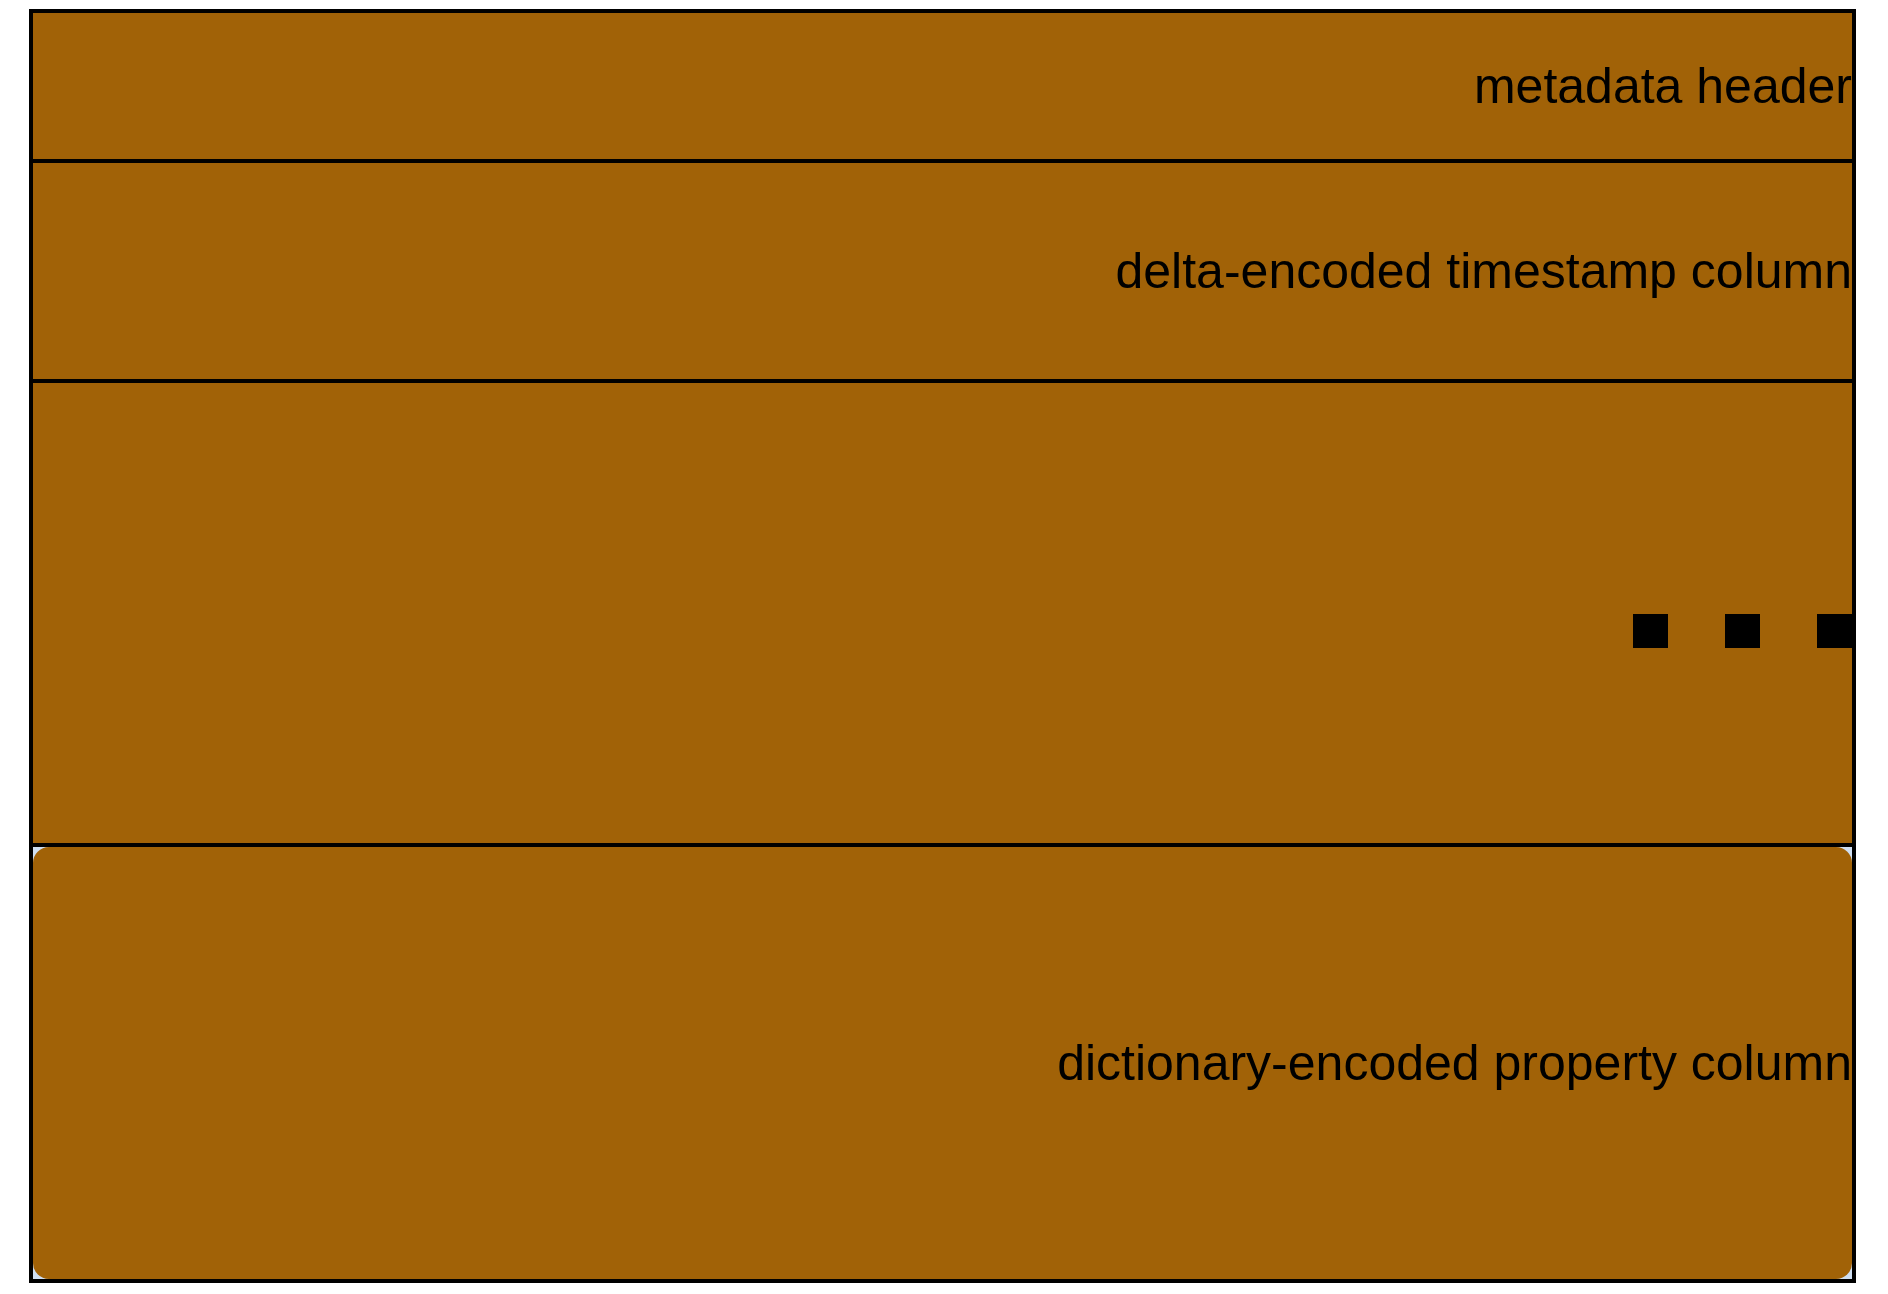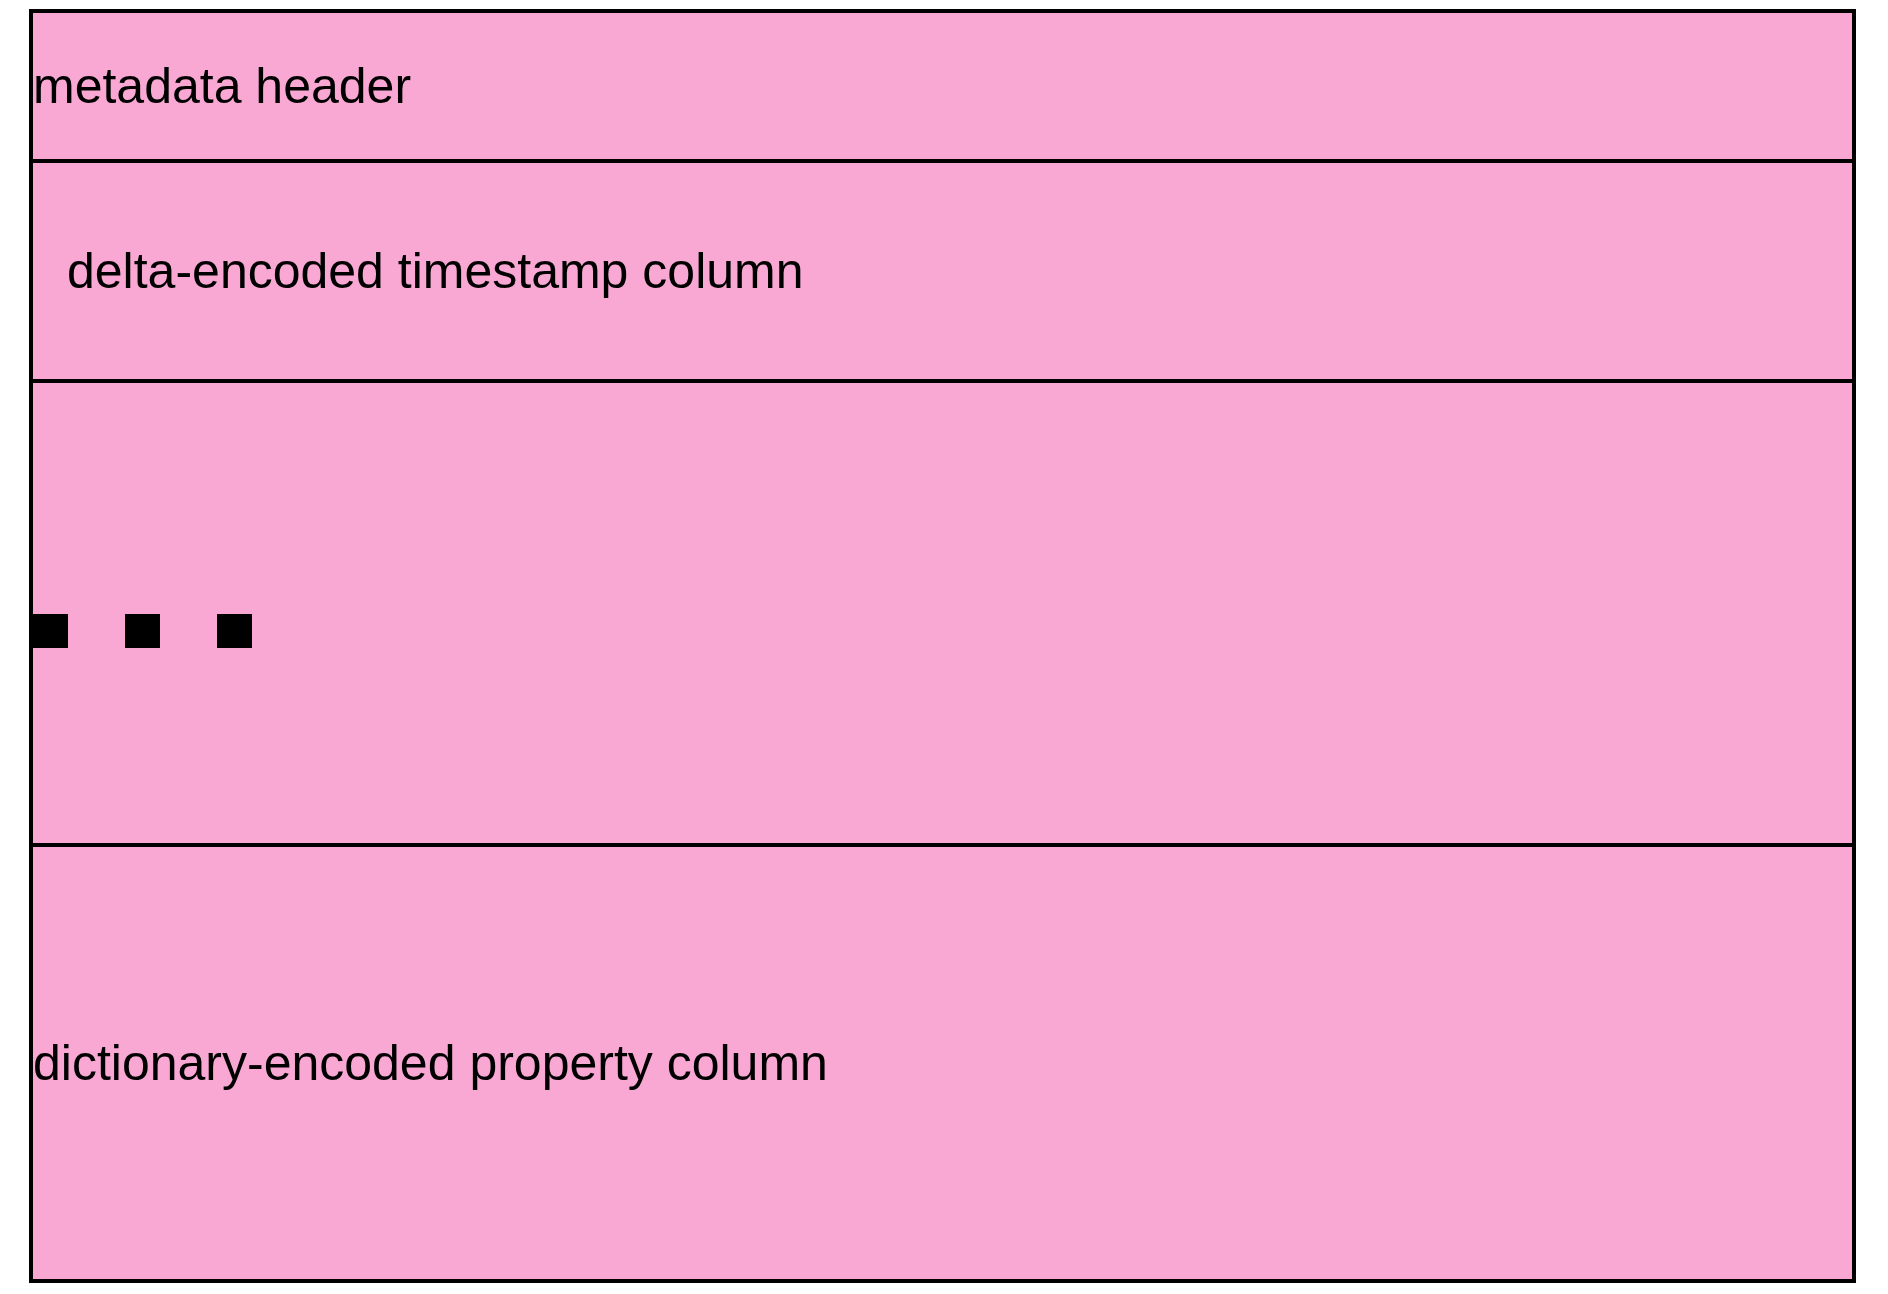--- a/index.html
+++ b/index.html
@@ -33,29 +33,30 @@
     box-sizing: border-box;
     border: 4px solid #000000;
     background: #cfdff2;
     display: flex;
     flex-direction: column;
   }
 
   
   .block-row {
     box-sizing: border-box;
-    background: #f9a8d4;
+    background: #a16207;
     display: flex;
     align-items: center;
-    justify-content: flex-start;
+    justify-content: flex-end;
     position: relative;
     border-bottom: 4px solid #000000;
   }
   .block-row:last-child {
     border-bottom: none;
+    border-radius: 16px;
   }
 
   .row-metadata-header      { height: 150px; }
   .row-timestamp-column     { height: 220px; padding-left: 34px; }
   .row-userid-column        { height: 219px; }
   .row-ellipsis             { height: 464px; }
   .row-property-column      { flex: 1 1 auto; }
 
   .row-label {
     font-family: "Liberation Sans", sans-serif;

